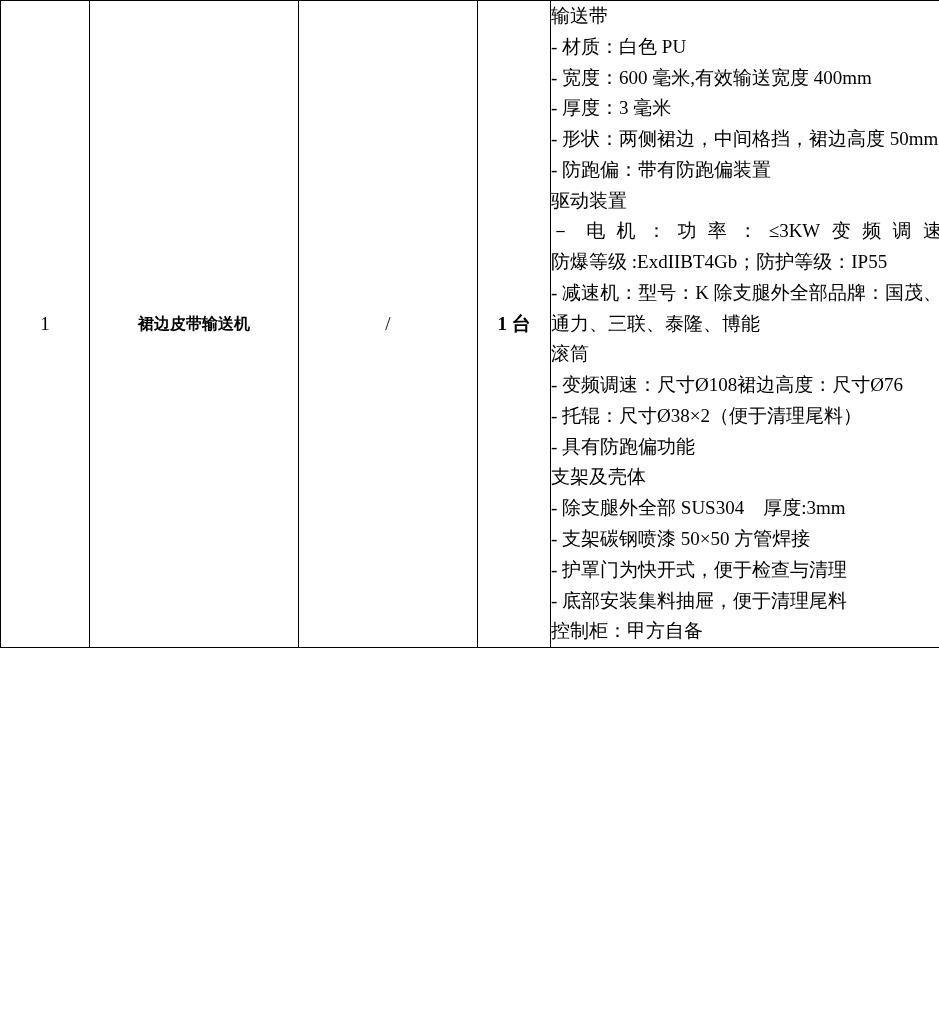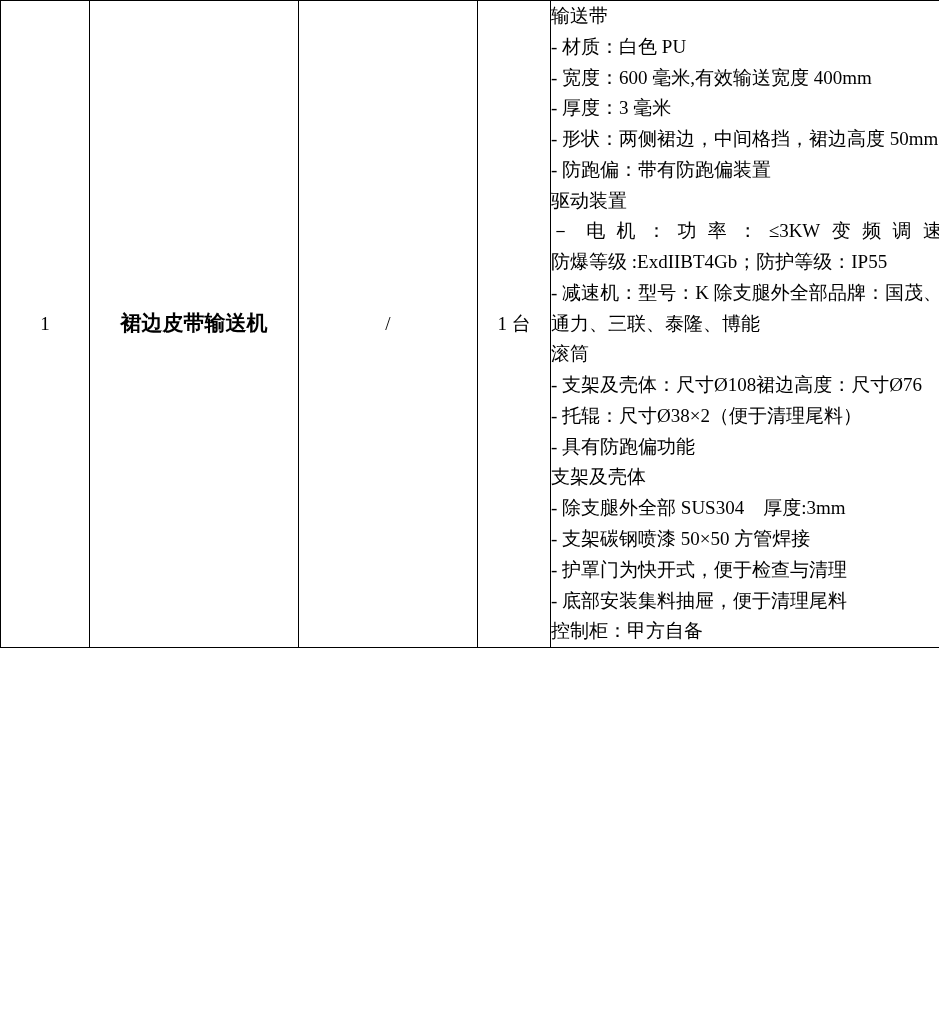--- a/index.html
+++ b/index.html
@@ -30,28 +30,28 @@
   .col-qty     { width: 72px; }
   .col-detail  { width: 391px; }
 
   .cell-center {
     text-align: center;
     font-size: 19px;
     line-height: 1.5;
   }
   .cell-name {
     text-align: center;
-    font-size: 21px;
+    font-size: 16px;
     font-weight: bold;
     line-height: 1.5;
   }
   .cell-qty {
     text-align: center;
     font-size: 19px;
-    font-weight: normal;
+    font-weight: bold;
     line-height: 1.5;
   }
   .cell-spec {
     text-align: center;
     font-size: 19px;
     line-height: 1.5;
   }
   .detail-cell {
     vertical-align: top;
     padding: 6px 8px 0 10px;
@@ -91,21 +91,21 @@
         <span class="detail-line">- 厚度：3 毫米</span>
         <span class="detail-line">- 形状：两侧裙边，中间格挡，裙边高度 50mm</span>
         <span class="detail-line">- 防跑偏：带有防跑偏装置</span>
         <span class="detail-line">驱动装置</span>
         <span class="detail-line">
               <span class="spread"><span>－ 电机：功率：</span><span class="u">≤3KW</span><span>变频调速</span></span>
             </span>
         <span class="detail-line">防爆等级 :ExdIIBT4Gb；防护等级：IP55</span>
         <span class="detail-line"><span>- 减速机：型号：</span><span class="u">K 除支腿外全部</span><span>品牌：国茂、通力、三联、泰隆、博能</span></span>
         <span class="detail-line">滚筒</span>
-        <span class="detail-line"><span>- 支架及壳体：尺寸</span><span class="u">Ø108</span><span>裙边高度：尺寸</span><span class="u">Ø76</span></span>
+        <span class="detail-line"><span>- 变频调速：尺寸</span><span class="u">Ø108</span><span>裙边高度：尺寸</span><span class="u">Ø76</span></span>
         <span class="detail-line"><span>- 托辊：尺寸</span><span class="u">Ø38×2</span><span>（便于清理尾料）</span></span>
         <span class="detail-line">- 具有防跑偏功能</span>
         <span class="detail-line">支架及壳体</span>
         <span class="detail-line">- 除支腿外全部 SUS304　厚度:3mm</span>
         <span class="detail-line">- 支架碳钢喷漆 50×50 方管焊接</span>
         <span class="detail-line">- 护罩门为快开式，便于检查与清理</span>
         <span class="detail-line">- 底部安装集料抽屉，便于清理尾料</span>
         <span class="detail-line">控制柜：甲方自备</span>
       </div>
     </td>

